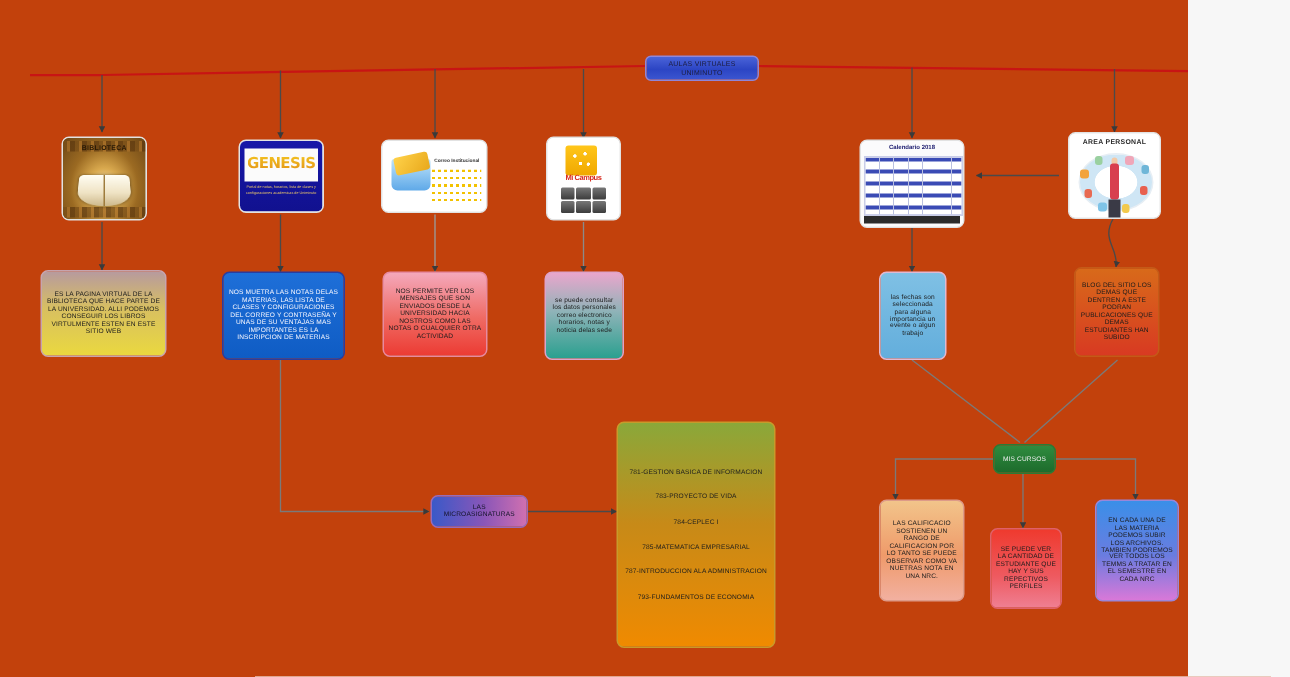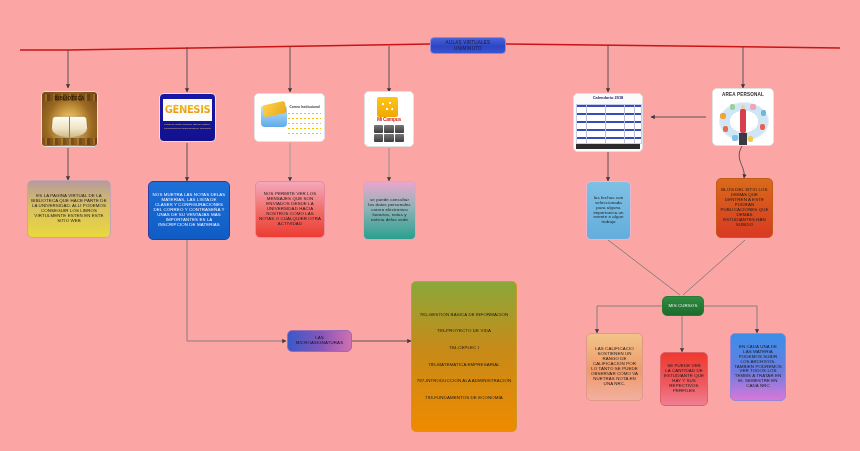--- a/index.html
+++ b/index.html
@@ -2,23 +2,23 @@
 <html><head>
 <meta charset="utf-8">
 <style>
   html, body {
     margin: 0;
     padding: 0;
     background: #f7f7f7;
   }
   #canvas {
     position: relative;
-    width: 860px;
+    width: 792px;
     height: 451px;
-    background: #fca5a5;
+    background: #c2410c;
     font-family: "Liberation Sans", sans-serif;
     overflow: hidden;
   }
   #edges {
     position: absolute;
     left: 0; top: 0;
     width: 860px; height: 451px;
     pointer-events: none;
   }
   .node {

